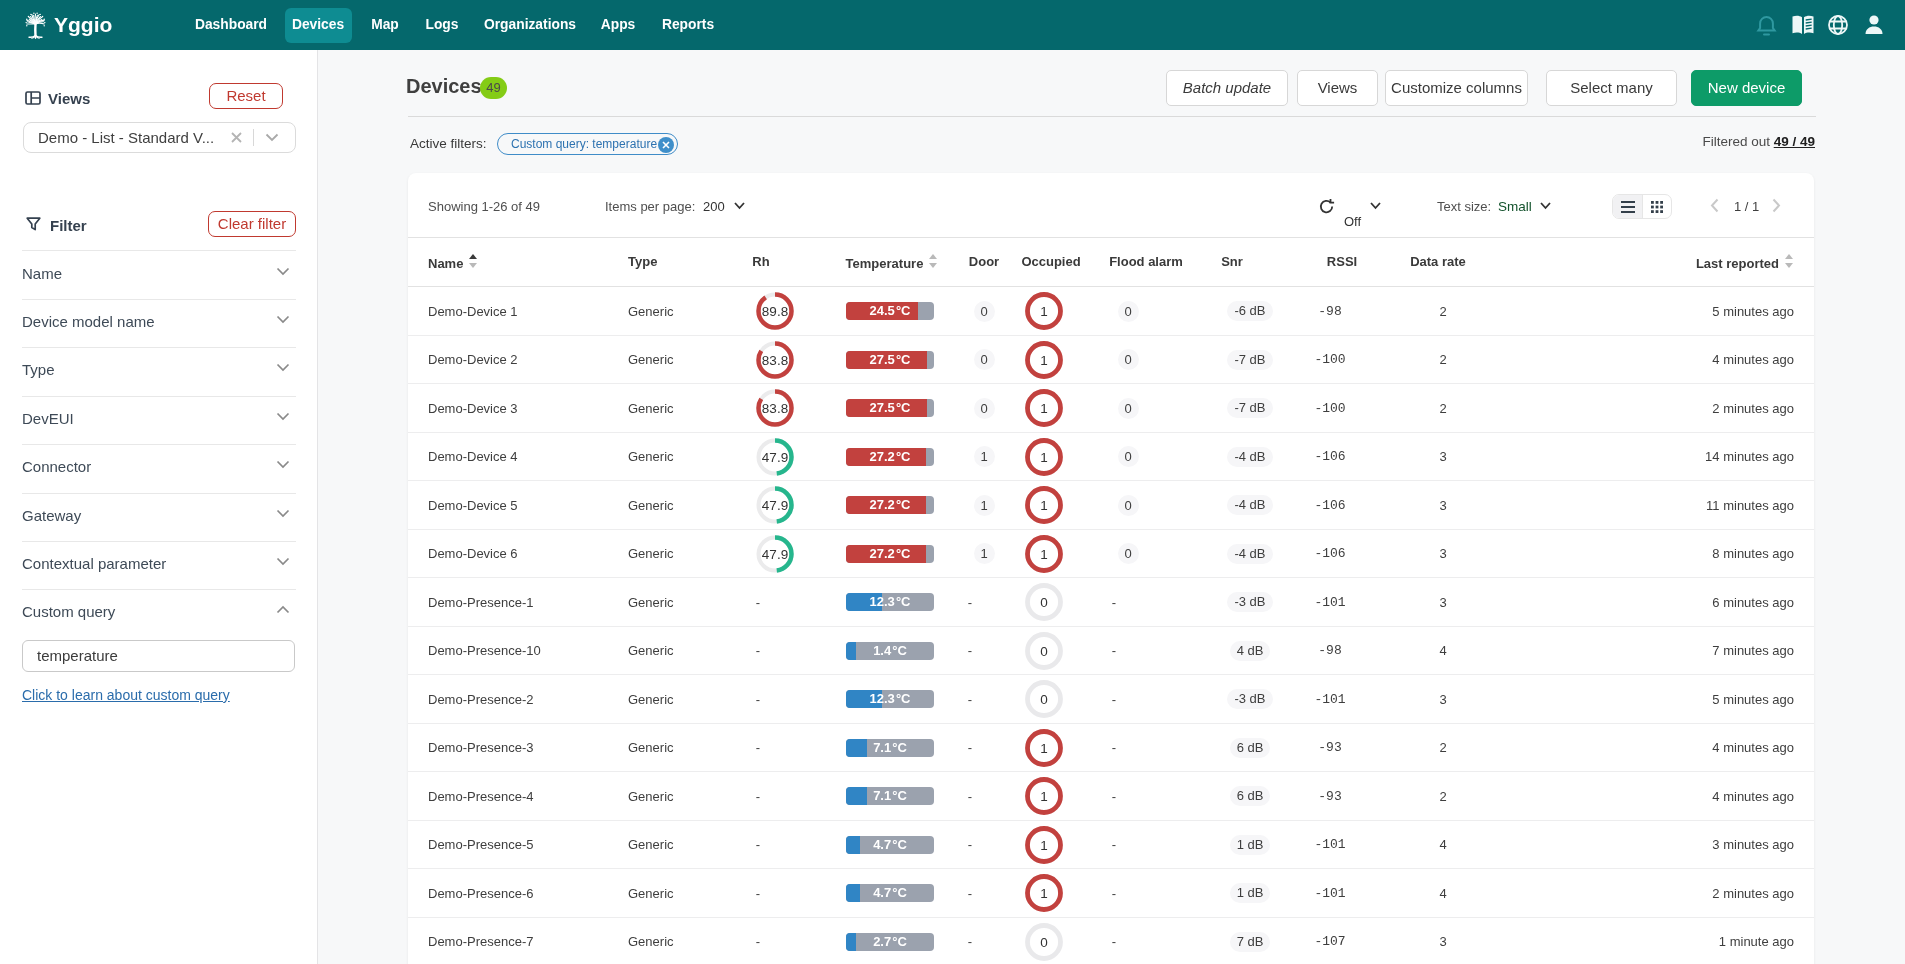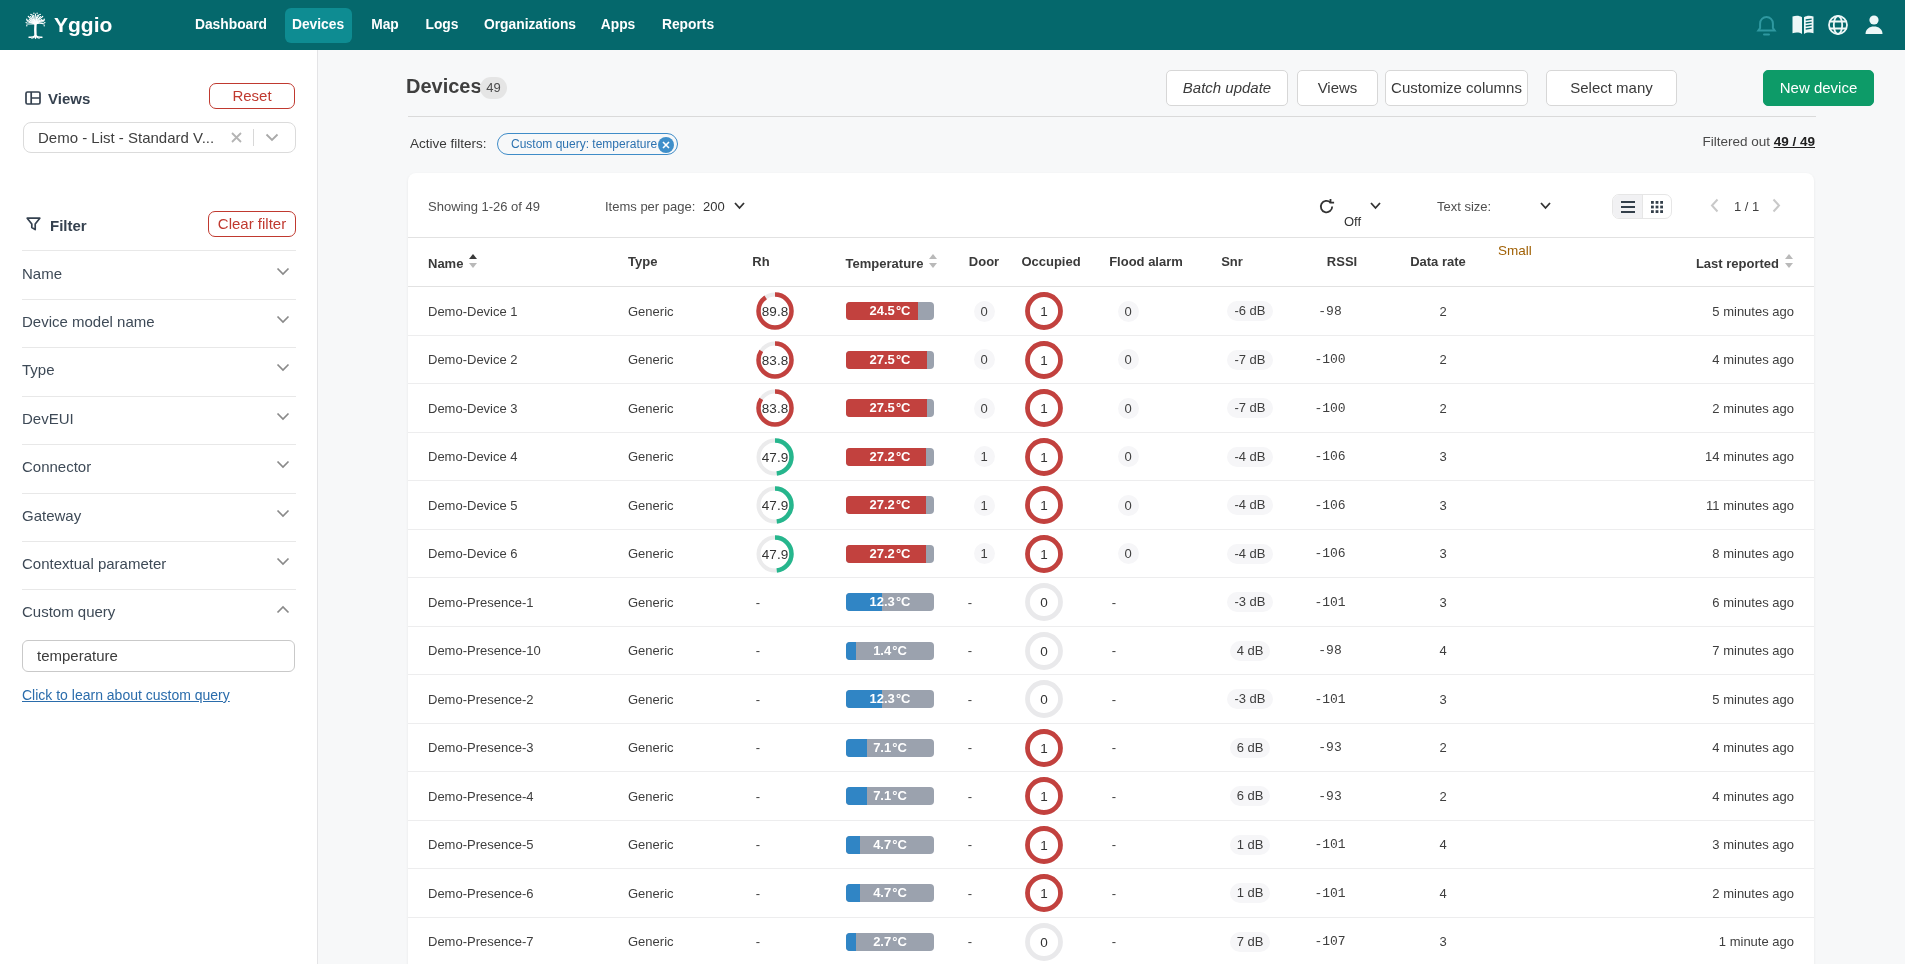--- a/index.html
+++ b/index.html
@@ -18,21 +18,21 @@
 .sideselect { position:absolute; left:23px; top:72px; width:273px; height:31px; border:1px solid #dbdbdb; border-radius:8px; background:#fff; }
 .filtrow { position:absolute; left:22px; width:274px; font-size:15px; color:#3e4a57; }
 .filtrow .chev { position:absolute; right:6px; top:2px; }
 .divider { position:absolute; left:22px; width:274px; height:1px; background:#e8e8e8; }
 #cqinput { position:absolute; left:22px; top:590px; width:273px; height:32px; border:1px solid #c9c9c9; border-radius:6px; font-size:15px; color:#3b3b3b; line-height:30px; padding-left:14px; background:#fff; }
 #cqlink { position:absolute; left:22px; top:637px; font-size:14px; color:#2a6cab; text-decoration:underline; }
 
 
 #main { position:absolute; left:319px; top:50px; width:1586px; height:914px; background:#f7f8f9; }
 h1 { position:absolute; left:87px; top:25px; font-size:20px; font-weight:700; color:#3f3f3f; }
-.pill49 { position:absolute; left:161px; top:27px; width:27px; height:22px; border-radius:11px; background:#e5e5e5; color:#4a4a4a; font-size:13px; text-align:center; line-height:22px; }
+.pill49 { position:absolute; left:161px; top:27px; width:27px; height:22px; border-radius:11px; background:#84cc16; color:#4a4a4a; font-size:13px; text-align:center; line-height:22px; }
 .btn { position:absolute; top:20px; height:36px; background:#fff; border:1px solid #d7d7d7; border-radius:5px; font-size:15px; color:#3a3a3a; text-align:center; line-height:34px; }
 .btn.green { background:#0d9b68; border-color:#0d9b68; color:#fff; }
 #hdivider { position:absolute; left:89px; top:66px; width:1408px; height:1px; background:#dadada; }
 #afilters { position:absolute; left:91px; top:83px; font-size:13.5px; color:#3a3a3a; line-height:22px; }
 #chip { position:absolute; left:178px; top:83px; width:181px; height:22px; border:1.5px solid #3f8cc8; border-radius:11px; color:#2d72b0; font-size:12px; line-height:20px; text-align:left; padding-left:13px; white-space:nowrap; overflow:hidden; }
 #chip .xc { position:absolute; right:3px; top:2.5px; width:16px; height:16px; border-radius:50%; background:#3f8fca; }
 #filtered { position:absolute; right:90px; top:84px; font-size:13.5px; color:#4a4a4a; }
 #filtered b { color:#202020;text-decoration:underline; }
 
 
@@ -147,21 +147,21 @@
 </div>
 
 <div id="side">
   <svg style="position:absolute;left:25px;top:41px" width="16" height="14" viewBox="0 0 16 14">
     <g fill="none" stroke="#35414f" stroke-width="1.7">
       <rect x="1" y="1" width="14" height="12" rx="1.5"></rect>
       <path d="M6.2 1 v12 M6.2 7 H15"></path>
     </g>
   </svg>
   <div class="sbhead" style="left:48px; top:40px;">Views</div>
-  <div class="redbtn" style="left:209px; top:33px; width:86px; height:26px; line-height:24px;">Reset</div>
+  <div class="redbtn" style="left:209px; top:33px; width:74px; height:26px; line-height:24px;">Reset</div>
   <div class="sideselect">
     <div style="position:absolute;left:14px;top:0;line-height:29px;font-size:15px;color:#3f3f3f;">Demo - List - Standard V...</div>
     <svg style="position:absolute;left:206px;top:8px" width="13" height="13" viewBox="0 0 13 13">
         <path d="M2 2 L11 11 M11 2 L2 11" stroke="#b4b4b4" stroke-width="1.8"></path>
       </svg>
     <div style="position:absolute;left:229px;top:6px;width:1px;height:17px;background:#d8d8d8;"></div>
     <svg style="position:absolute;left:241px;top:10px" width="14" height="9" viewBox="0 0 14 9">
         <path d="M1.5 1.5 L7 7 L12.5 1.5" fill="none" stroke="#a9a9a9" stroke-width="1.8"></path>
       </svg>
   </div>
@@ -223,21 +223,21 @@
   <div id="cqlink">Click to learn about custom query</div>
 </div>
 
 <div id="main">
   <h1>Devices</h1>
   <div class="pill49">49</div>
   <div class="btn" style="left:847px; width:122px;font-style:italic;">Batch update</div>
   <div class="btn" style="left:978px; width:81px;">Views</div>
   <div class="btn" style="left:1066px; width:143px;">Customize columns</div>
   <div class="btn" style="left:1227px; width:131px;">Select many</div>
-  <div class="btn green" style="left:1444px; width:111px;">New device</div>
+  <div class="btn green" style="left:1372px; width:111px;">New device</div>
   <div id="hdivider"></div>
   <div id="afilters">Active filters:</div>
   <div id="chip">Custom query: temperature
     <span class="xc">
         <svg style="position:absolute;left:4px;top:4px" width="8" height="8" viewBox="0 0 8 8">
           <path d="M1 1 L7 7 M7 1 L1 7" stroke="#fff" stroke-width="1.6"></path>
         </svg>
       </span>
   </div>
   <div id="filtered">Filtered out <b>49 / 49</b></div>
@@ -252,21 +252,21 @@
         </svg>
       <svg class="t" style="left:910px;top:25px" width="17" height="17" viewBox="0 0 17 17">
           <path d="M14.2 8.5 a5.7 5.7 0 1 1 -1.7-4" fill="none" stroke="#333" stroke-width="1.8"></path>
           <path d="M12.5 1 v3.6 h3.6" fill="none" stroke="#333" stroke-width="1.8"></path>
         </svg>
       <div class="t" style="left:936px; color:#333;margin-top:15px;">Off</div>
       <svg class="t" style="left:962px;top:29px" width="11" height="8" viewBox="0 0 11 8">
           <path d="M1 1 L5.5 6 L10 1" fill="none" stroke="#333" stroke-width="1.8"></path>
         </svg>
       <div class="t" style="left:1029px;">Text size:</div>
-      <div class="t" style="left:1090px; color:#a16207; font-size:13.5px;margin-top:44px;">Small</div>
+      <div class="t" style="left:1090px; color:#14532d; font-size:13.5px;">Small</div>
       <svg class="t" style="left:1132px;top:29px" width="11" height="8" viewBox="0 0 11 8">
           <path d="M1 1 L5.5 6 L10 1" fill="none" stroke="#333" stroke-width="1.8"></path>
         </svg>
       <div style="position:absolute;left:1204px;top:21px;width:60px;height:25px;border:1px solid #e6e6e6;border-radius:7px;overflow:hidden;">
         <div style="position:absolute;left:0;top:0;width:30px;height:25px;background:#f1f1f3;border-right:1px solid #e6e6e6;"></div>
         <svg style="position:absolute;left:8px;top:6px" width="14" height="12" viewBox="0 0 14 12">
             <g fill="#333f4a">
               <rect y="0" width="14" height="2"></rect>
               <rect y="5" width="14" height="2"></rect>
               <rect y="10" width="14" height="2"></rect>

